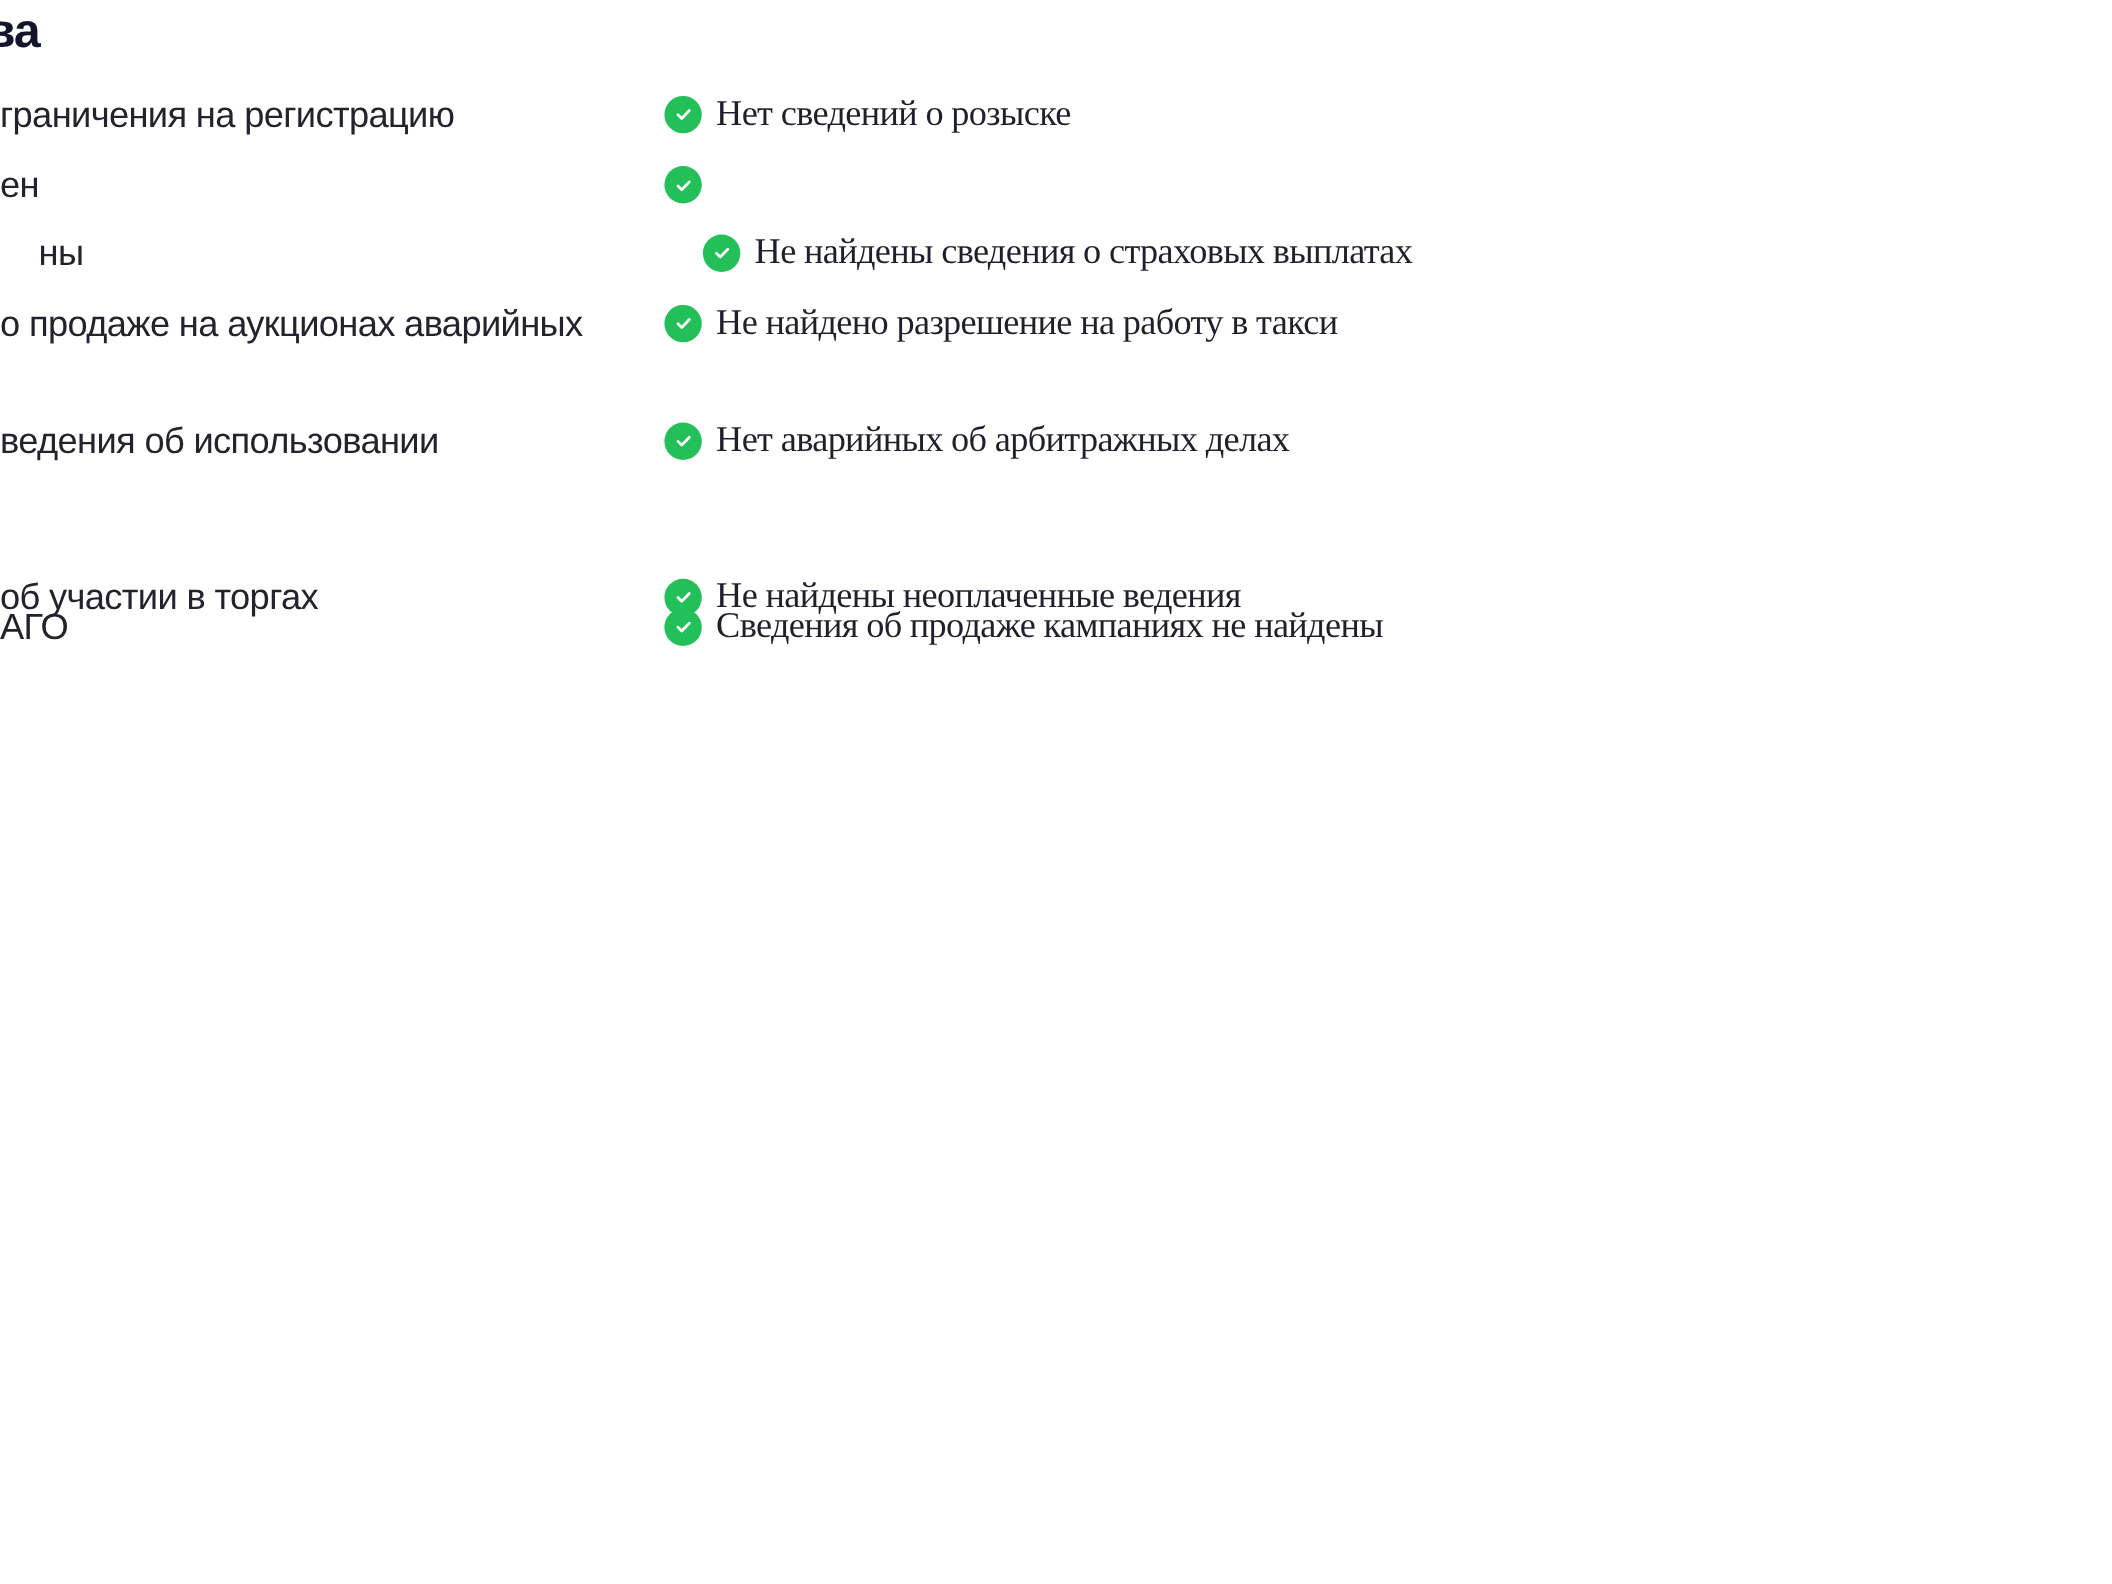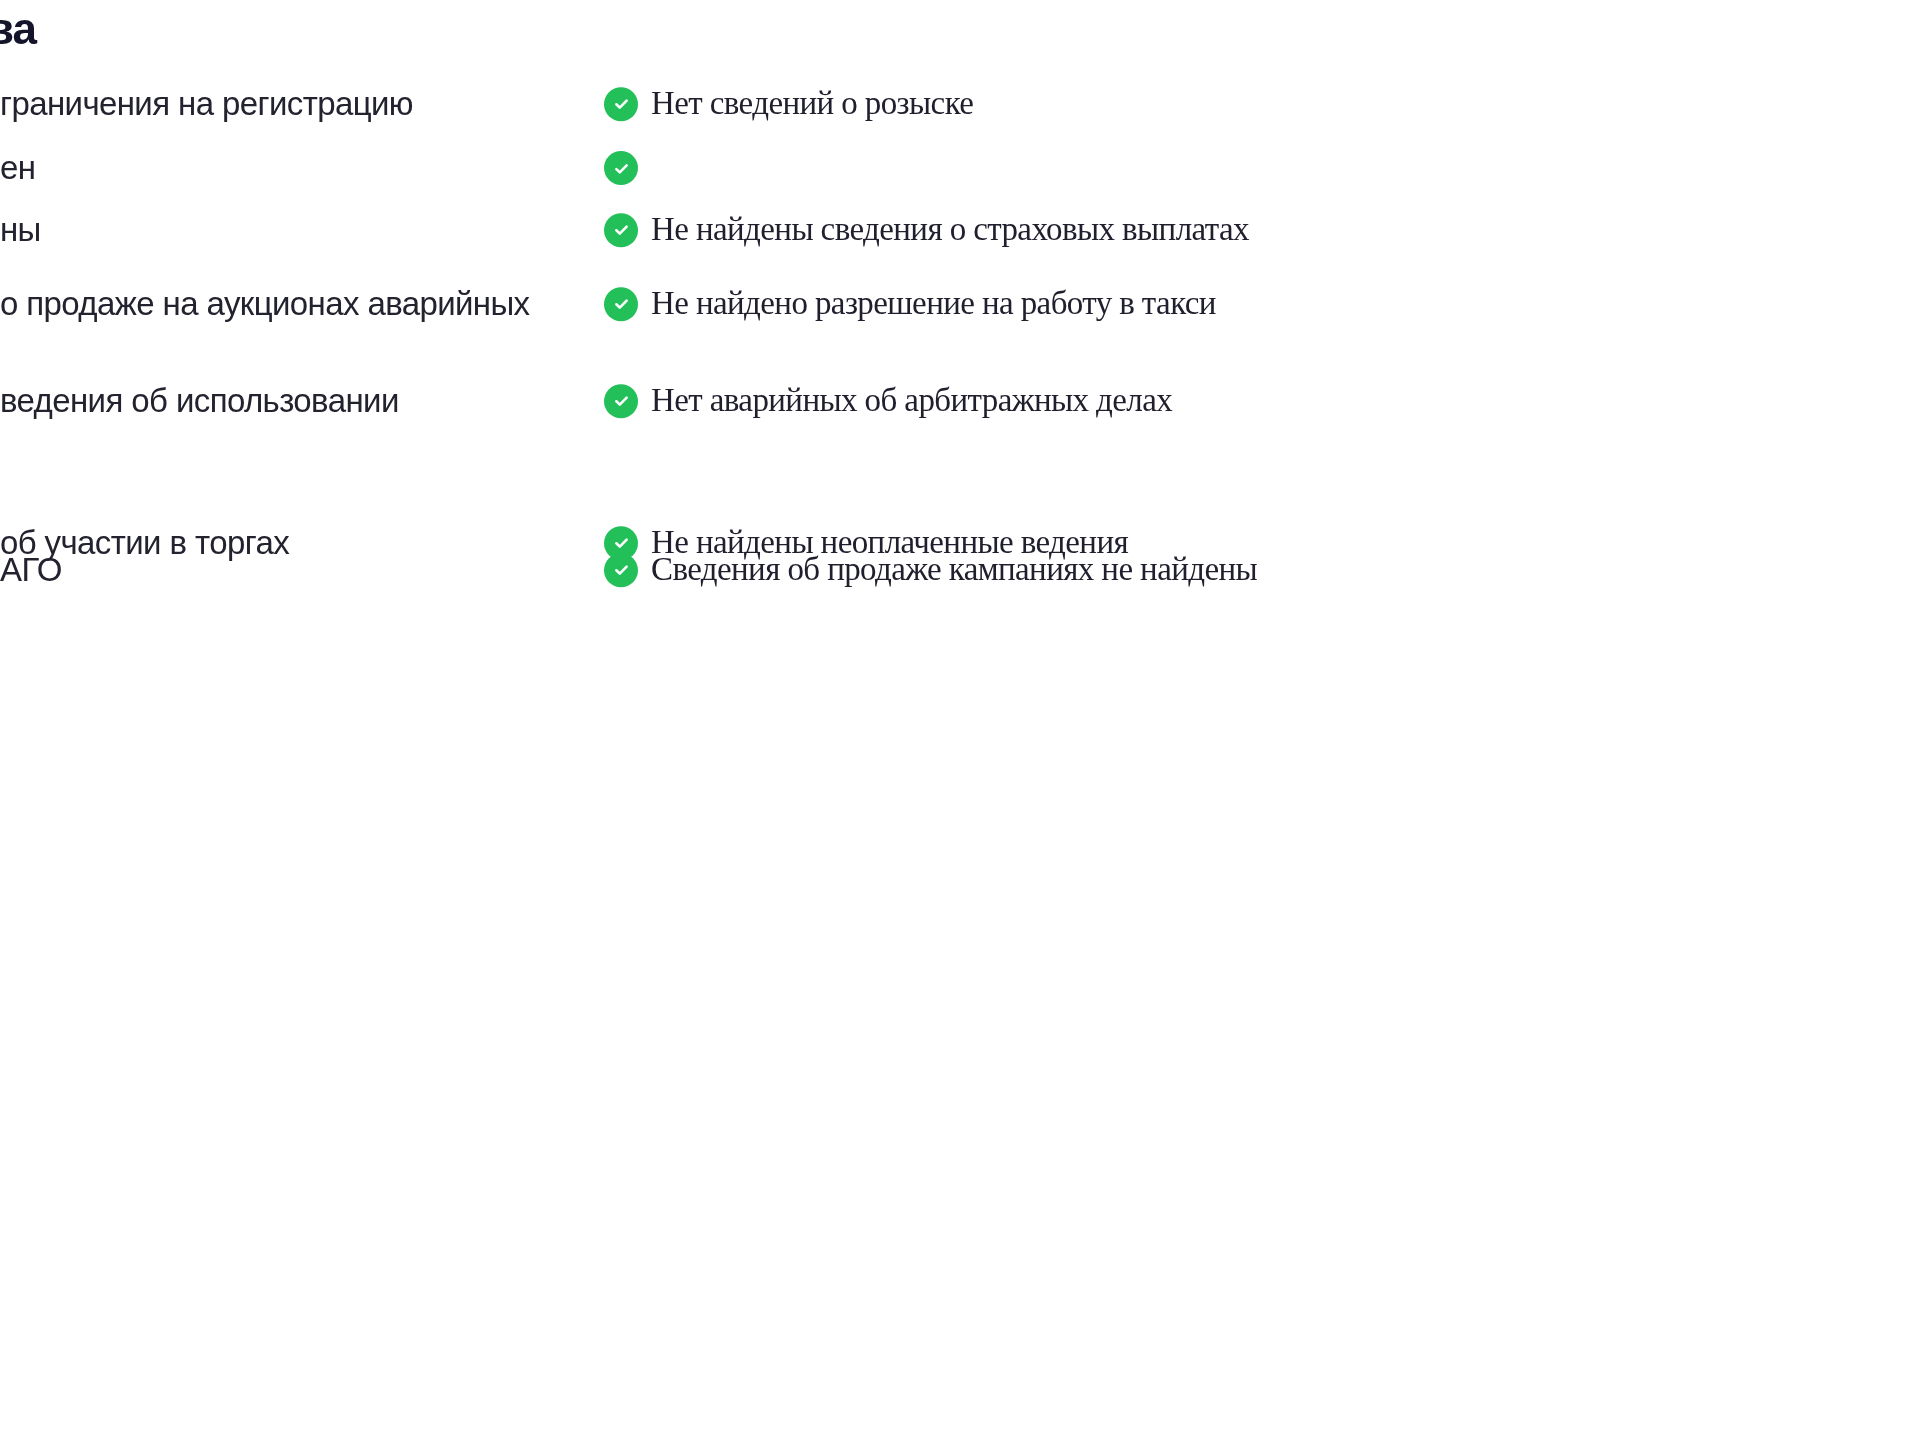--- a/index.html
+++ b/index.html
@@ -61,22 +61,22 @@
     height: 19px;
     display: block;
   }
   .status-text {
     line-height: 1.2;
     font-family: Liberation Serif, serif;
   }
   
   .y1 { top: 104px; }
   .y2 { top: 168px; }
-  .y3 { top: 230px; }
-  .y4 { top: 304px; }
+  .y3 { top: 230px; padding-left: 35px; }
+  .y4 { top: 294px; }
   .y5 { top: 401px; }
   .y6 { top: 511px; margin-top: 32px; }
   .y7 { top: 570px; }
 </style>
 </head>
 <body>
 
 <div class="heading">ва</div>
 
 <div class="left-label y1">граничения на регистрацию</div>

